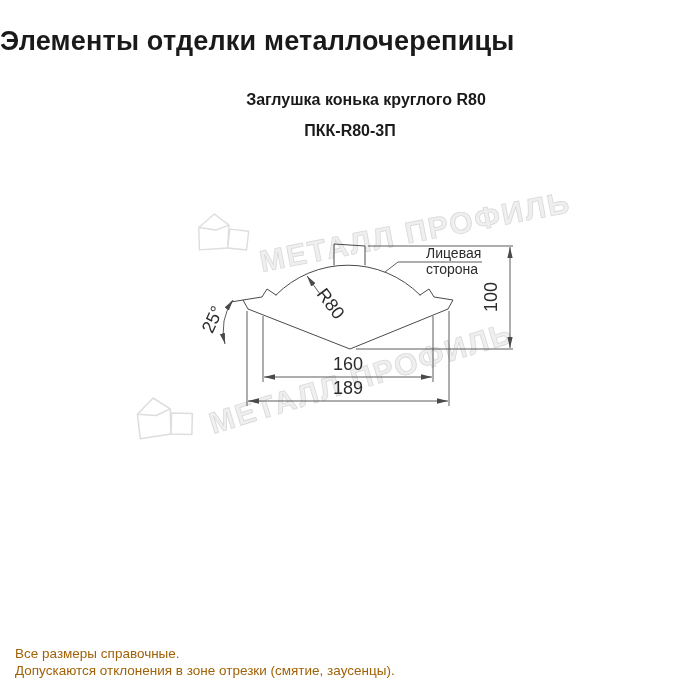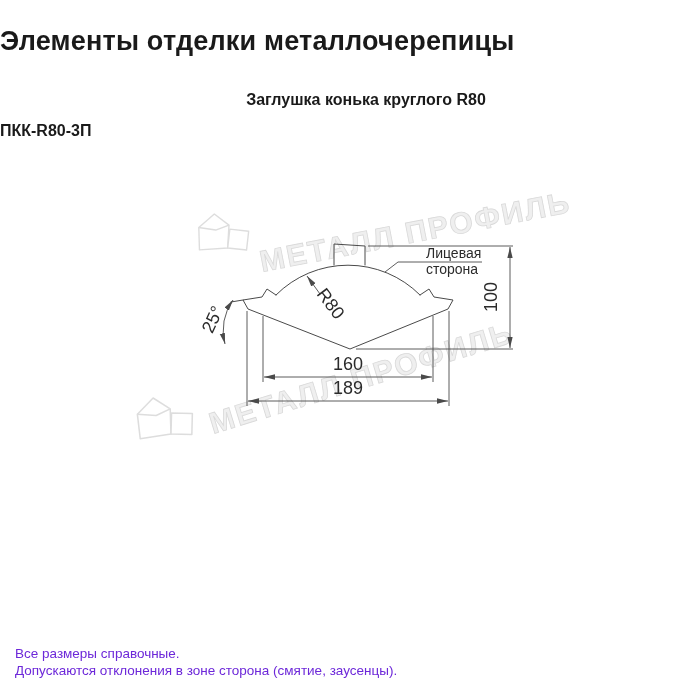--- a/index.html
+++ b/index.html
@@ -2,23 +2,23 @@
 <html><head>
 <meta charset="utf-8">
 <style>
   html,body{margin:0;padding:0;background:#fff;}
   .page{position:relative;width:700px;height:700px;background:#ffffff;overflow:hidden;
         font-family:"Liberation Sans", sans-serif;color:#1a1a1a;}
   .title{position:absolute;left:0;top:26px;width:700px;text-align:left;
          font-size:27px;font-weight:bold;letter-spacing:0.2px;}
   .product-name{position:absolute;left:0;top:91px;width:700px;text-align:center;
          font-size:16px;font-weight:bold;padding-left:16px;}
-  .product-code{position:absolute;left:0;top:122px;width:700px;text-align:left;
+  .product-code{position:absolute;left:0;top:122px;width:700px;text-align:center;
          font-size:16px;font-weight:bold;}
-  .footer{position:absolute;left:15px;font-size:13.5px;color:#6d28d9;}
+  .footer{position:absolute;left:15px;font-size:13.5px;color:#a16207;}
   .f1{top:646px;} .f2{top:663px;}
   svg{position:absolute;left:0;top:0;}
   .dim-text{font-size:18px;}
   .lbl-text{font-size:14px;}
   .wm-text{font-size:30px;font-weight:bold;letter-spacing:2px;}
 </style>
 </head>
 <body>
 
 <div class="page">
@@ -88,15 +88,15 @@
       <text class="dim-text" x="348" y="394" text-anchor="middle">189</text>
       <text class="dim-text" text-anchor="middle" transform="rotate(-90 497 297)" x="497" y="297">100</text>
       <text class="dim-text" text-anchor="middle" transform="rotate(-65 218 322)" x="218" y="322">25°</text>
       <text class="dim-text" transform="rotate(53 316 294)" x="316" y="294">R80</text>
       <text class="lbl-text" x="426" y="258">Лицевая</text>
       <text class="lbl-text" x="426" y="274">сторона</text>
     </g>
   </svg>
 
   <div class="footer f1">Все размеры справочные.</div>
-  <div class="footer f2">Допускаются отклонения в зоне сторона (смятие, заусенцы).</div>
+  <div class="footer f2">Допускаются отклонения в зоне отрезки (смятие, заусенцы).</div>
 
 </div>
 
 </body></html>

